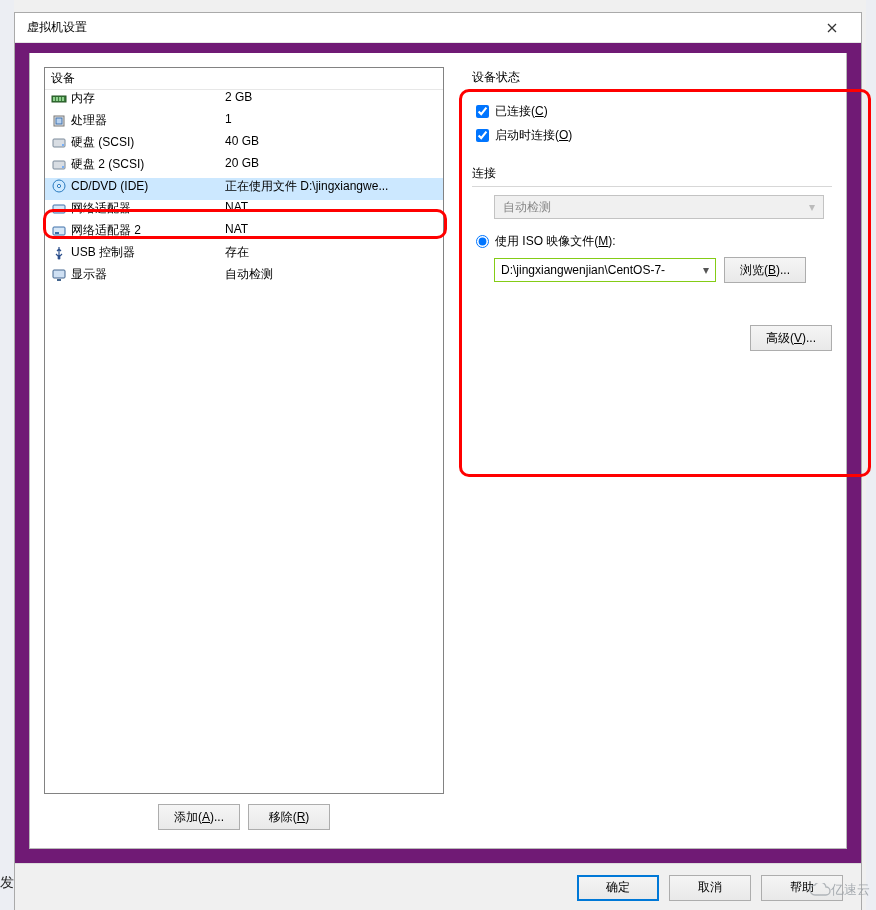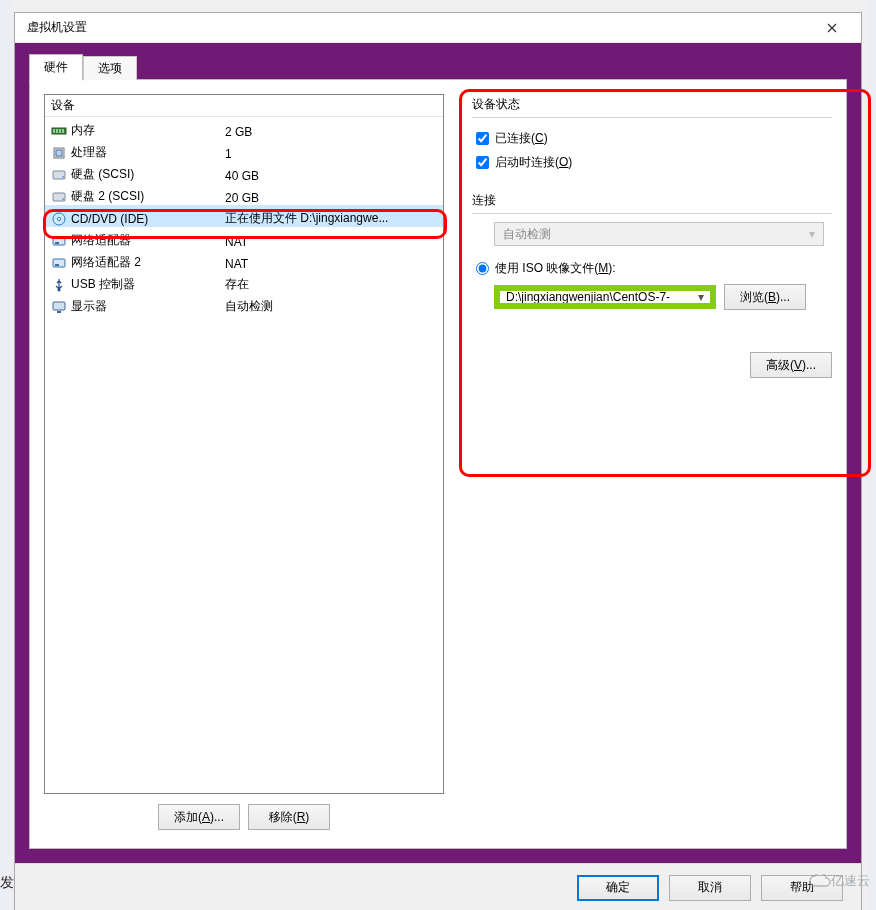--- a/index.html
+++ b/index.html
@@ -99,21 +99,21 @@
   align-items: center;
   border-bottom: 1px solid #e7e7e7;
   font-size: 12px;
 }
 .dl-header .col1 { width: 176px; padding-left: 6px; }
 .dl-header .col2 { flex: 1; padding-left: 4px; }
 
 .dl-row {
   display: flex;
   height: 22px;
-  align-items: flex-end;
+  align-items: flex-start;
   font-size: 12px;
   cursor: default;
 }
 .dl-row .col1 { width: 176px; padding-left: 6px; display: flex; align-items: center; gap: 4px; white-space: nowrap; }
 .dl-row .col2 { flex: 1; padding-left: 4px; white-space: nowrap; overflow: hidden; text-overflow: ellipsis; }
 .dl-row.selected { background: #cce8ff; }
 .dl-row.selected .col1, .dl-row.selected .col2 { color: #000; }
 
 .dl-icon { width: 16px; height: 16px; display: inline-flex; align-items: center; justify-content: center; }
 
@@ -178,21 +178,21 @@
   font-size: 12px;
   position: relative;
 }
 .select-disabled::after {
   content: "▾";
   position: absolute; right: 8px; color: #bbb;
 }
 .iso-row { display: flex; gap: 8px; align-items: center; }
 .iso-combo {
   width: 222px; height: 24px;
-  border: 6px solid #84cc16;
+  border: 1px solid #84cc16;
   background: #ffffff;
   display: flex; align-items: center;
   padding: 0 17px 0 6px;
   font-size: 12px;
   position: relative;
   white-space: nowrap; overflow: hidden; text-overflow: ellipsis;
 }
 .iso-combo::after {
   content: "▾"; position: absolute; right: 6px; color: #555;
 }
@@ -208,21 +208,21 @@
   padding: 8px 18px;
   background: #f0f0f0;
 }
 
 .bg-right-strip { position:absolute; right:0; top:0; width:10px; height:910px; background:#eceef3; }
 .bg-left-strip  { position:absolute; left:0;  top:0; width:14px; height:910px; background:#eceef3; }
 .bg-bottom-text { position:absolute; left:0; bottom:18px; font-size:14px; color:#222; }
 
 .watermark {
   position: absolute;
-  right: 6px; bottom: 20px;
+  right: 6px; bottom: 11px;
   font-size: 13px;
   color: #9aa0a6;
   display: flex; align-items: center; gap: 0;
   opacity: 0.85;
 }
 .watermark svg { opacity: 0.85; }
 </style>
 </head>
 <body>
 
@@ -235,25 +235,20 @@
   <div class="titlebar">
     <span class="title">虚拟机设置</span>
     <div class="close-btn">
       <svg width="10" height="10" viewBox="0 0 10 10">
           <path d="M1 1 L9 9 M9 1 L1 9" stroke="#333" stroke-width="1.3"></path>
         </svg>
     </div>
   </div>
 
   <div class="content">
-    <div class="tabs-row">
-      <div class="tab active">硬件</div>
-      <div class="tab inactive">选项</div>
-      <div class="tabstrip-filler"></div>
-    </div>
 
     <div class="tabpage">
 
       <div class="left-pane">
         <div class="device-list">
           <div class="dl-header">
             <div class="col1">设备</div>
           </div>
           <div id="device-rows">
               <div class="dl-row">

